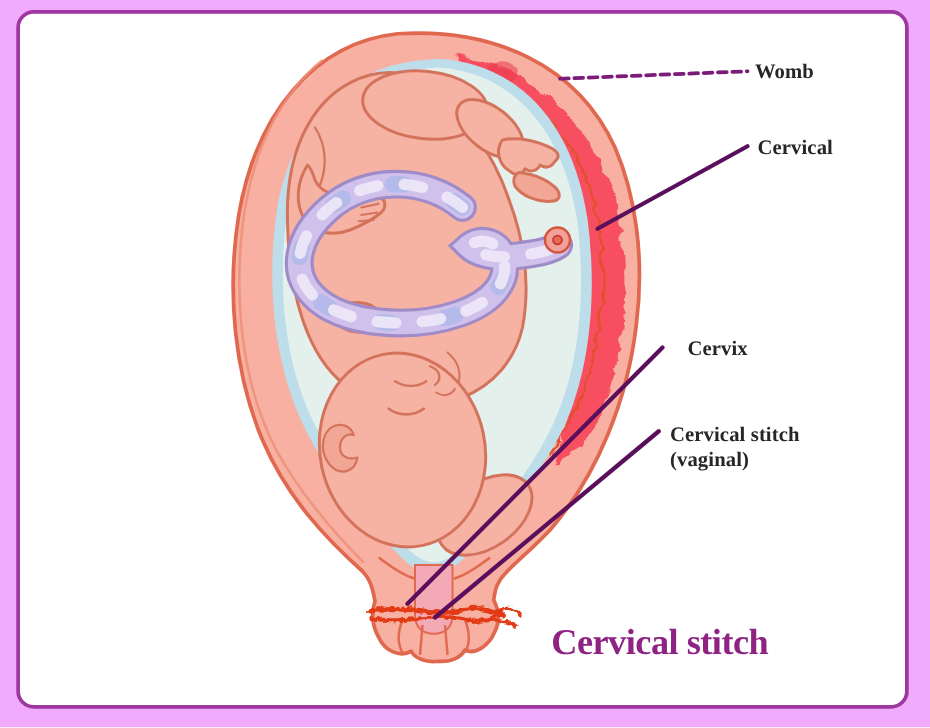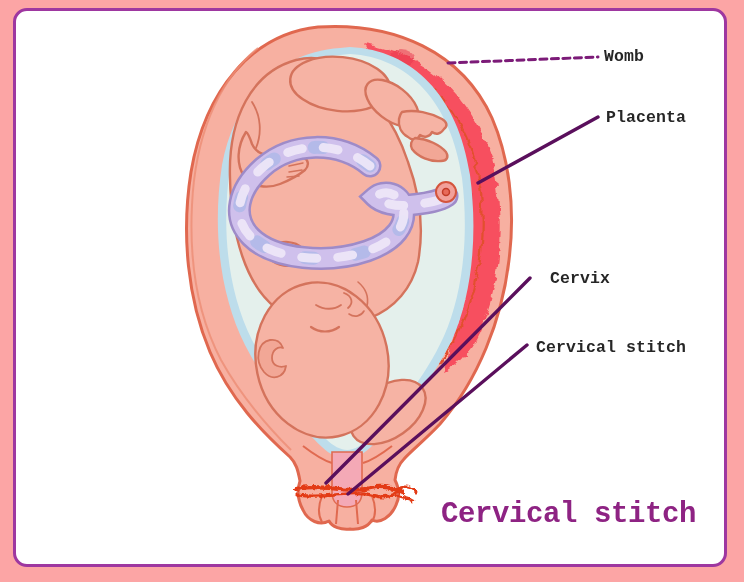--- a/index.html
+++ b/index.html
@@ -1,18 +1,18 @@
 <!DOCTYPE html>
 <html><head>
 <meta charset="utf-8">
 <style>
   html,body{margin:0;padding:0;background:#ffffff;}
   .stage{
-    position:relative;width:744px;height:582px;background:#fca5a5;
-    font-family:Liberation Mono, monospace;overflow:hidden;
+    position:relative;width:744px;height:582px;background:#f0abfc;
+    font-family:Liberation Serif, serif;overflow:hidden;
   }
   .frame{
     position:absolute;left:13px;top:8px;width:714px;height:559px;
     border:3.5px solid #9E37A0;border-radius:14px;background:#ffffff;
     box-sizing:border-box;
   }
   .artwork{position:absolute;left:0;top:0;width:744px;height:582px;}
   .callout-label{
     position:absolute;color:#262626;font-size:16.5px;font-weight:700;
     line-height:20px;white-space:nowrap;letter-spacing:0.1px;
@@ -212,21 +212,22 @@
 
     <g fill="none" stroke-linecap="round">
       <path d="M 448 63 L 598 57" stroke="#7C1B78" stroke-width="3" stroke-dasharray="7 4.5"></path>
       <path d="M 478 183 L 598 117" stroke="#5A0F5C" stroke-width="3.4"></path>
       <path d="M 326 483 L 530 278" stroke="#5A0F5C" stroke-width="3.4"></path>
       <path d="M 348 494 L 527 345" stroke="#5A0F5C" stroke-width="3.4"></path>
     </g>
   </svg>
 
   <div class="callout-label lbl-womb">Womb</div>
-  <div class="callout-label lbl-placenta">Placenta</div>
+  <div class="callout-label lbl-placenta">Cervical</div>
   <div class="callout-label lbl-cervix">Cervix</div>
   <div class="callout-label lbl-stitch">
     <div>Cervical stitch</div>
+    <div>(vaginal)</div>
   </div>
 
   <div class="diagram-title">Cervical stitch</div>
 
 </div>
 
 </body></html>

